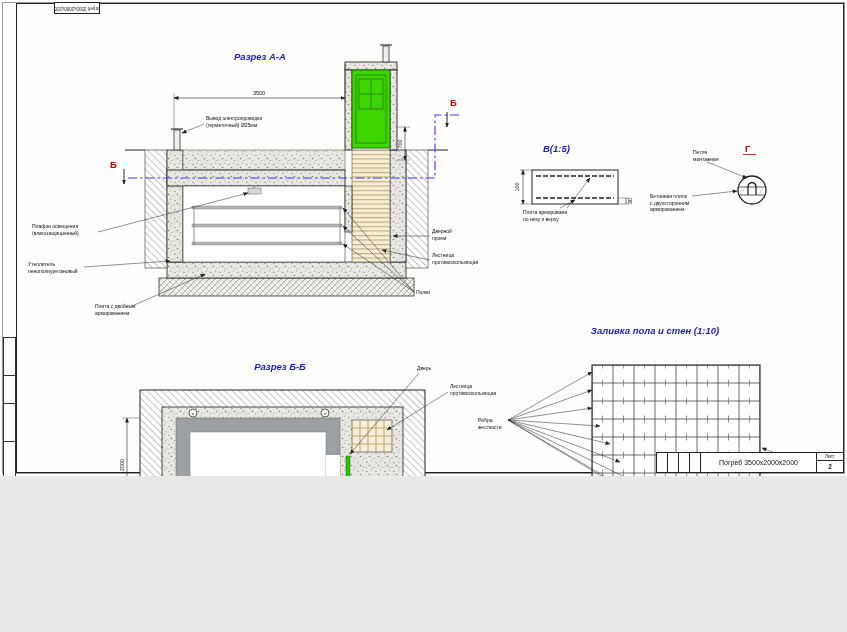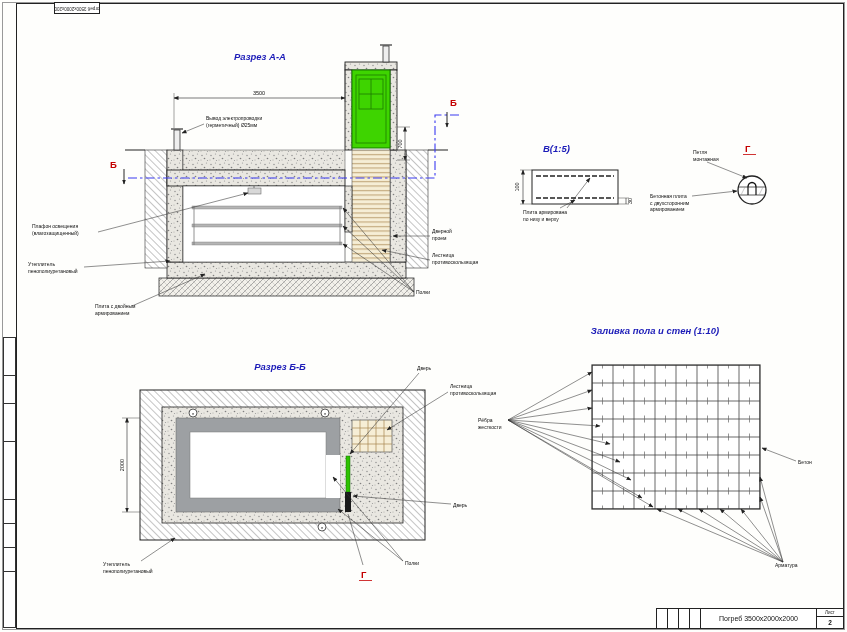--- a/index.html
+++ b/index.html
@@ -1,17 +1,17 @@
 <!DOCTYPE html>
 <html><head>
 <meta charset="utf-8">
 <style>
 *{margin:0;padding:0;box-sizing:border-box}
 body{background:#e8e8e8}
-.sheet{position:relative;width:847px;height:632px;background:#fefefc;overflow:hidden;font-family:"Liberation Sans",sans-serif}
+.sheet{position:relative;width:847px;height:476px;background:#fefefc;overflow:hidden;font-family:"Liberation Sans",sans-serif}
 .outerframe{position:absolute;inset:2px;border:1px solid #999}
 .innerframe{position:absolute;left:16px;top:3px;right:3px;bottom:3px;border:1.2px solid #222}
 .leftstrip{position:absolute;left:3px;top:337px;width:13px;height:291px;border:1px solid #333;background:#fff}
 .leftstrip .cell{border-bottom:1px solid #333;width:100%}
 .stamp{position:absolute;left:54px;top:2px;width:46px;height:12px;border:1px solid #222;background:#fff;display:flex;align-items:center;justify-content:center;overflow:hidden}
 .stamp span{display:block;transform:rotate(180deg);font-size:4.5px;white-space:nowrap;color:#222}
 .titleblock{position:absolute;right:3px;bottom:3px;width:188px;height:21px;border:1.4px solid #222;background:#fff;display:flex}
 .tb-sm{width:11px;border-right:1px solid #222}
 .tb-name{flex:1;display:flex;align-items:center;justify-content:center;font-size:7px;color:#111;border-right:1px solid #222}
 .tb-sheet{width:26px;display:flex;flex-direction:column}

